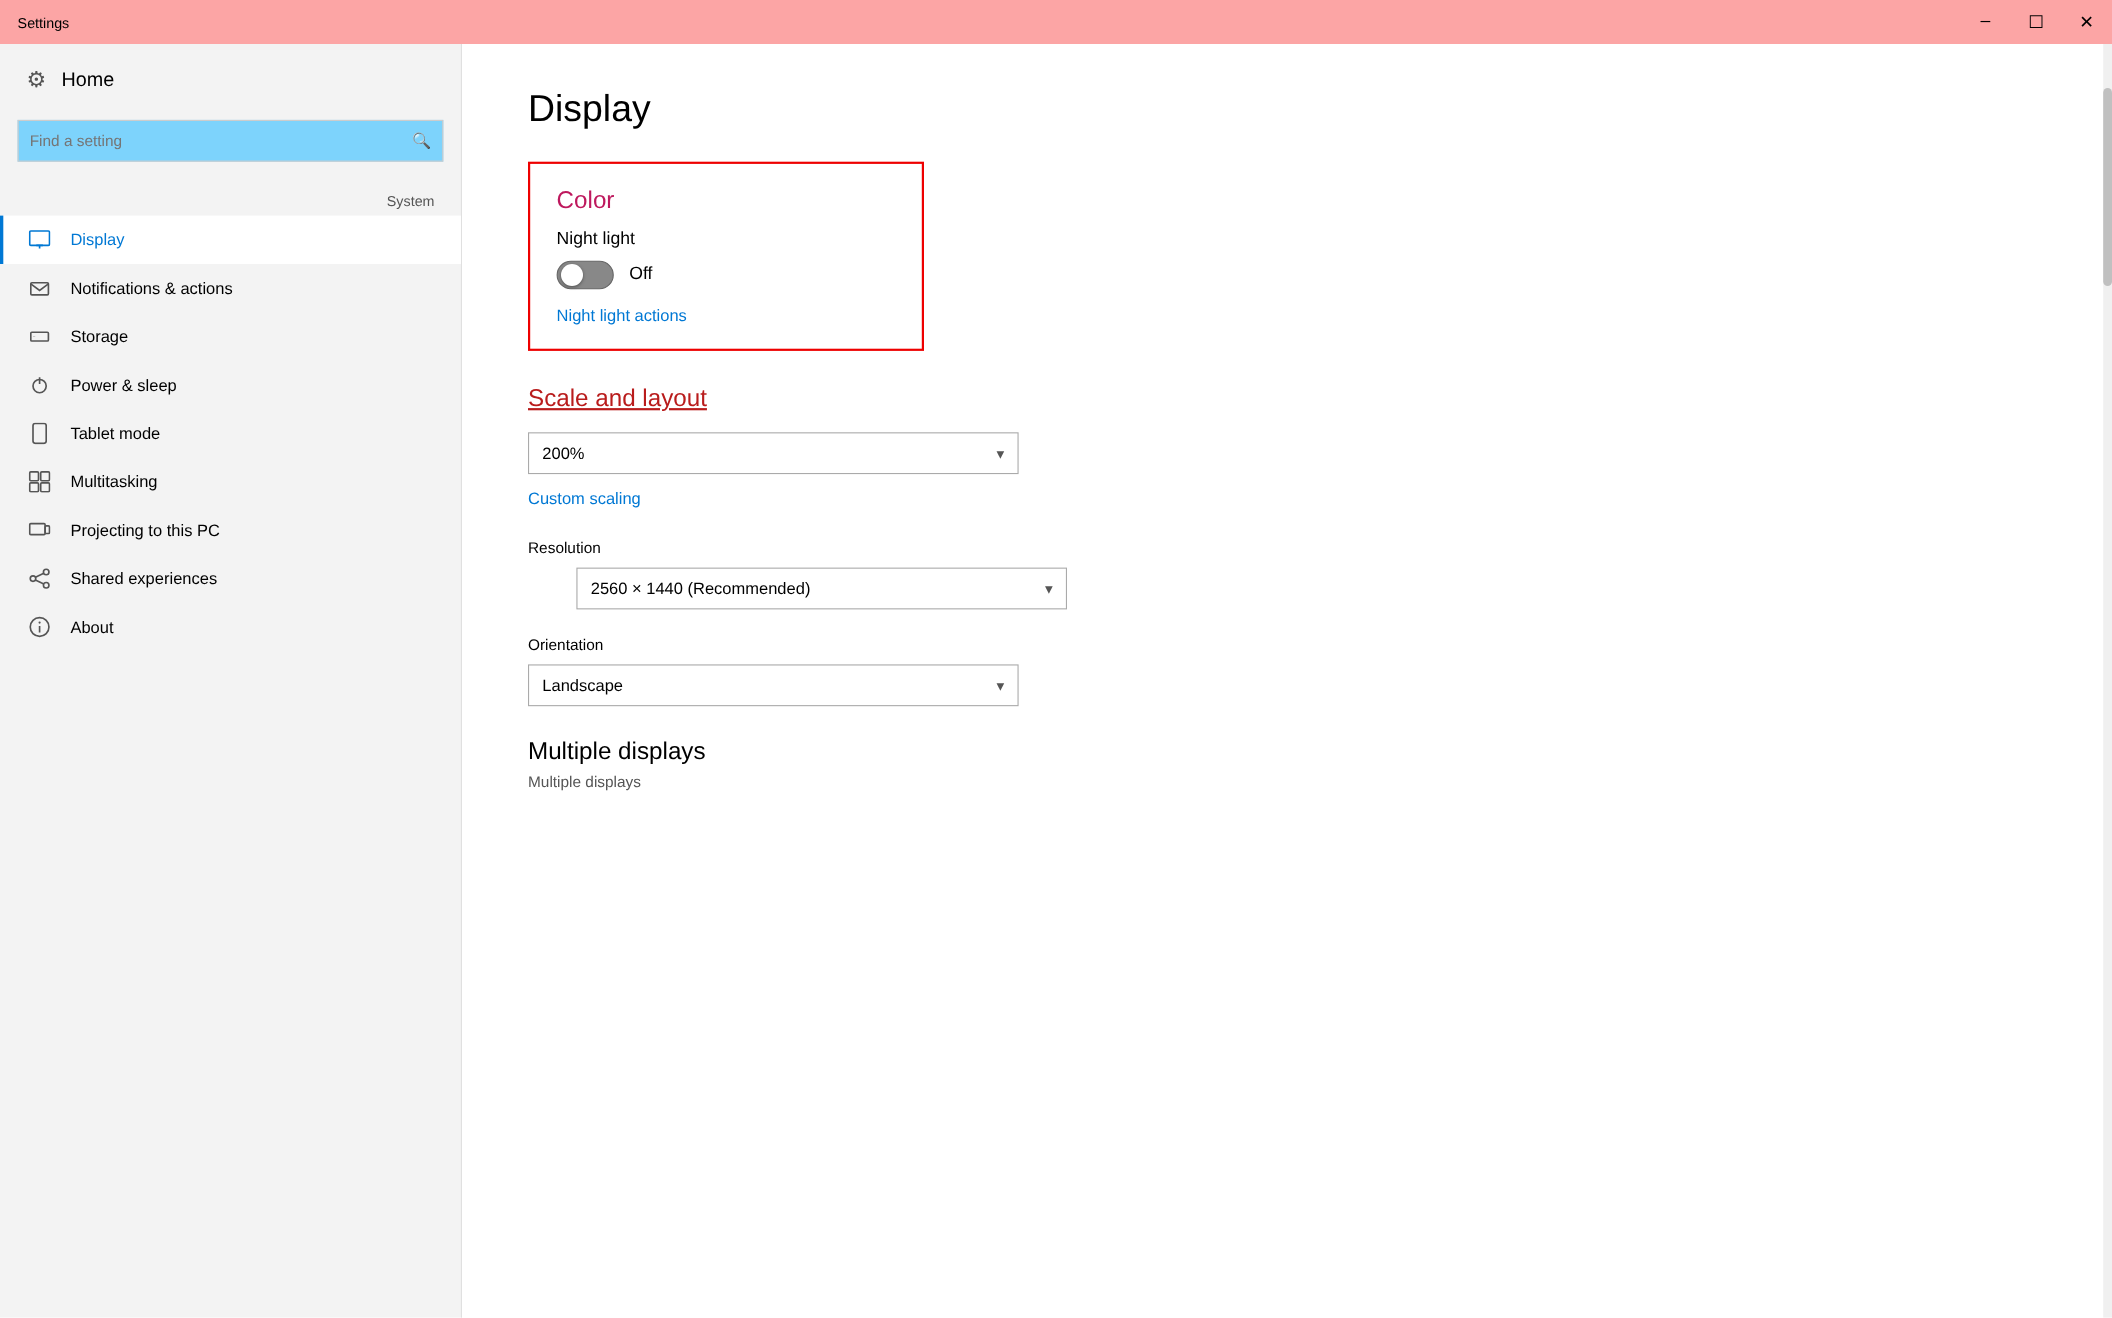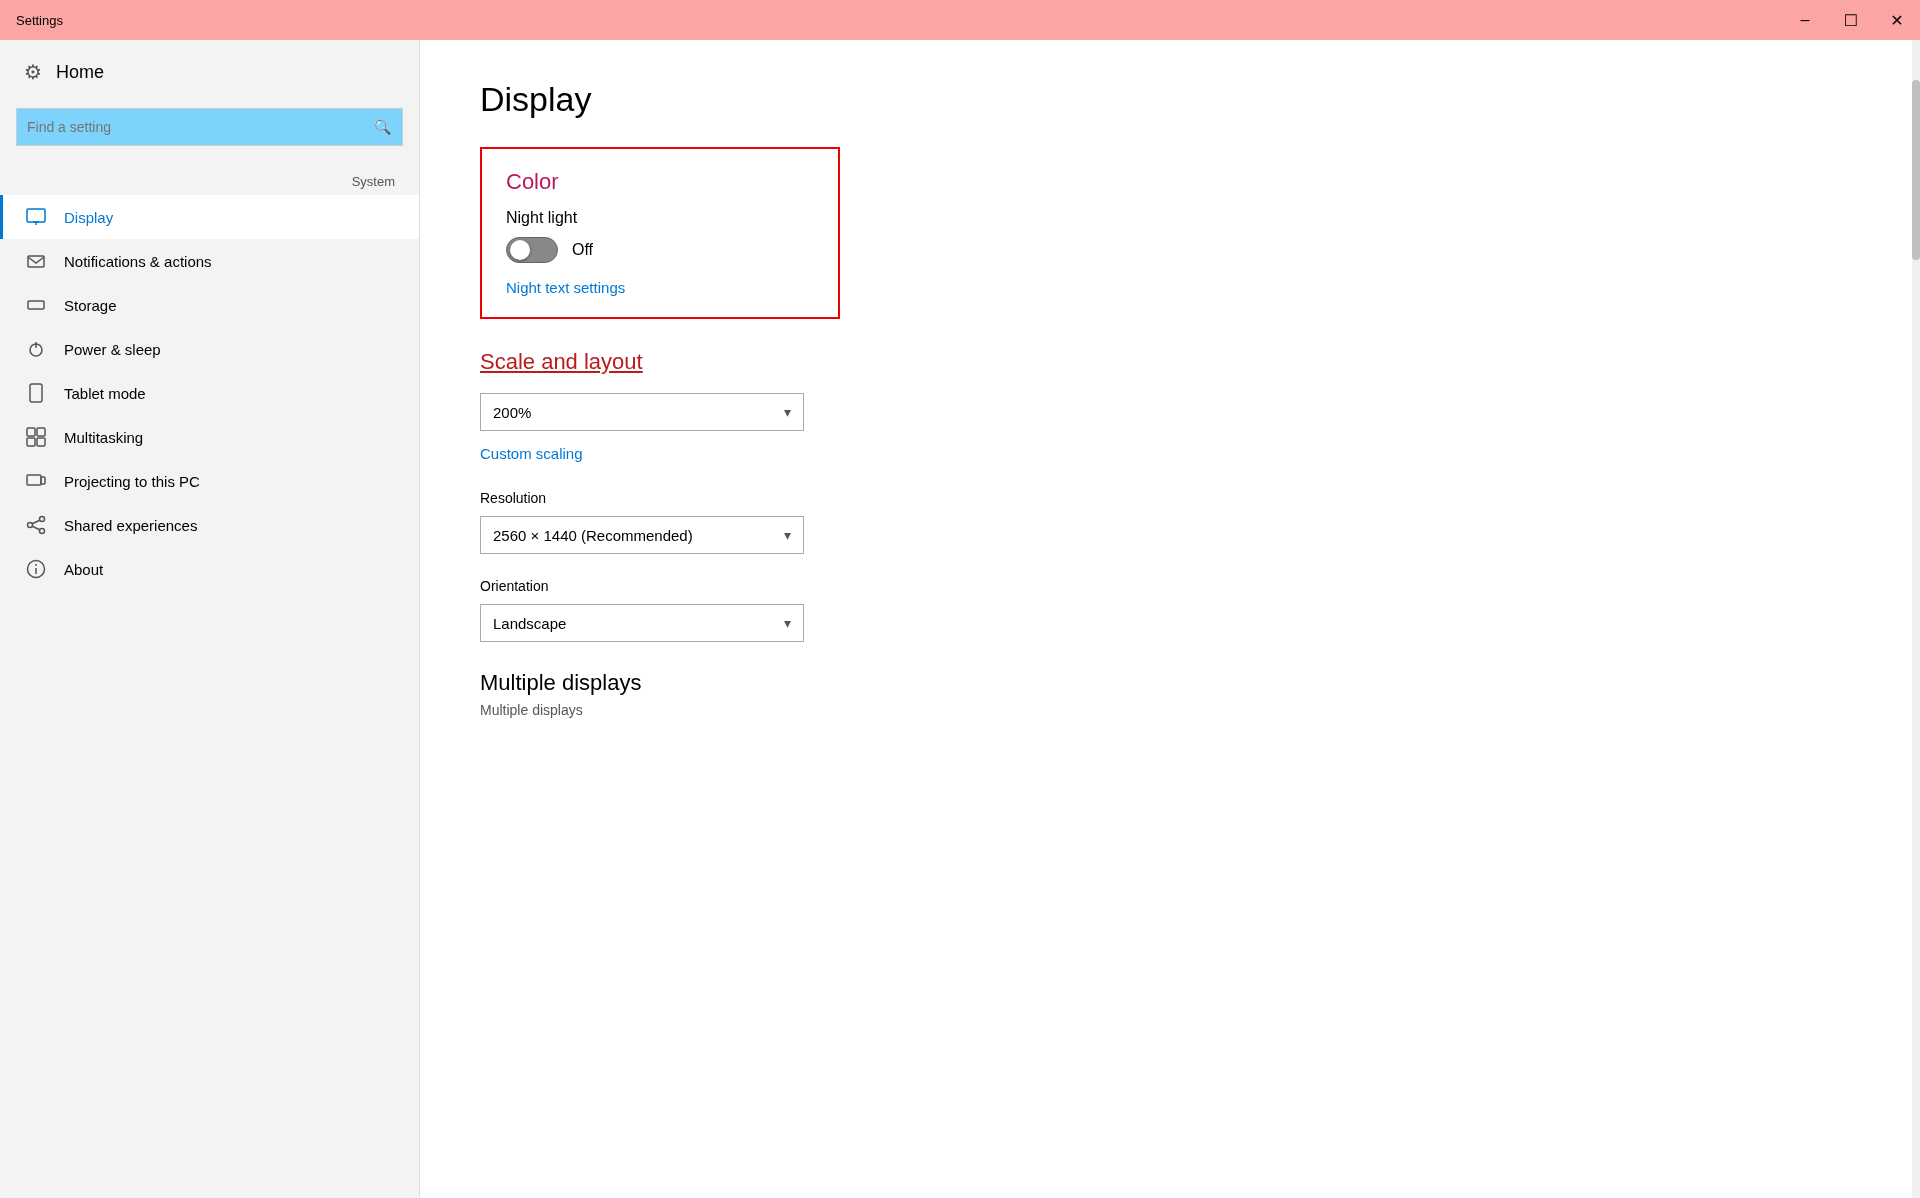--- a/index.html
+++ b/index.html
@@ -219,21 +219,21 @@
       color: #b91c1c;
       margin-bottom: 18px;
       text-decoration: underline;
     }
     .field-label {
       font-size: 14px;
       color: #000;
       margin-bottom: 10px;
     }
     .dropdown {
-      width: 324px;
+      width: 446px;
       height: 38px;
       border: 1px solid #aaa;
       display: flex;
       align-items: center;
       justify-content: space-between;
       padding: 0 12px;
       cursor: pointer;
       background: #fff;
       font-size: 15px;
       margin-bottom: 14px;
@@ -414,34 +414,34 @@
     
     <div class="color-section">
       <div class="section-heading">Color</div>
       <div class="night-light-label">Night light</div>
       <div class="toggle-row">
         <div class="toggle">
           <div class="toggle-knob"></div>
         </div>
         <span class="toggle-off-label">Off</span>
       </div>
-      <a class="night-light-settings-link">Night text settings</a>
+      <a class="night-light-settings-link">Night light actions</a>
     </div>
 
     
     <h2 class="main-section-heading">Scale and layout</h2>
     <div class="section-gap">
       <div class="dropdown">
         <span>200%</span>
         <span class="dropdown-arrow">▾</span>
       </div>
       <a class="custom-scaling-link">Custom scaling</a>
 
       <div class="field-label">Resolution</div>
-      <div class="dropdown" style="margin-bottom:24px;">
+      <div class="dropdown" style="margin-bottom:24px;margin-left:44px;">
         <span>2560 × 1440 (Recommended)</span>
         <span class="dropdown-arrow">▾</span>
       </div>
 
       <div class="field-label">Orientation</div>
       <div class="dropdown">
         <span>Landscape</span>
         <span class="dropdown-arrow">▾</span>
       </div>
     </div>

